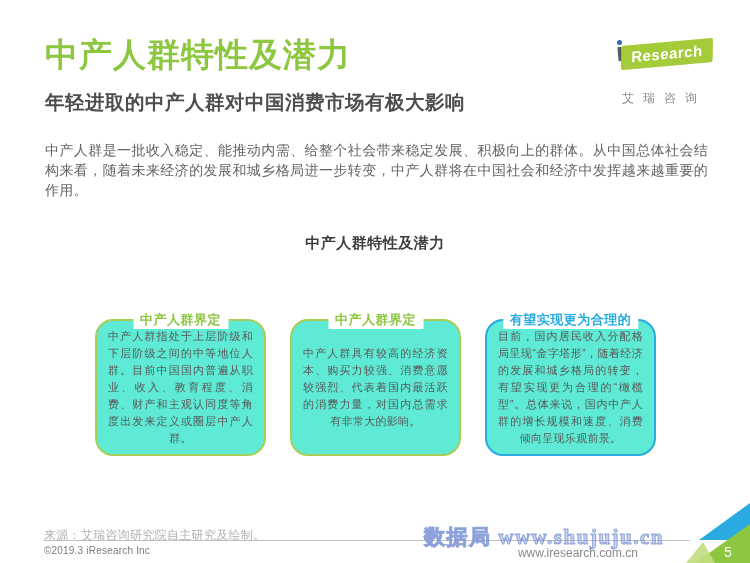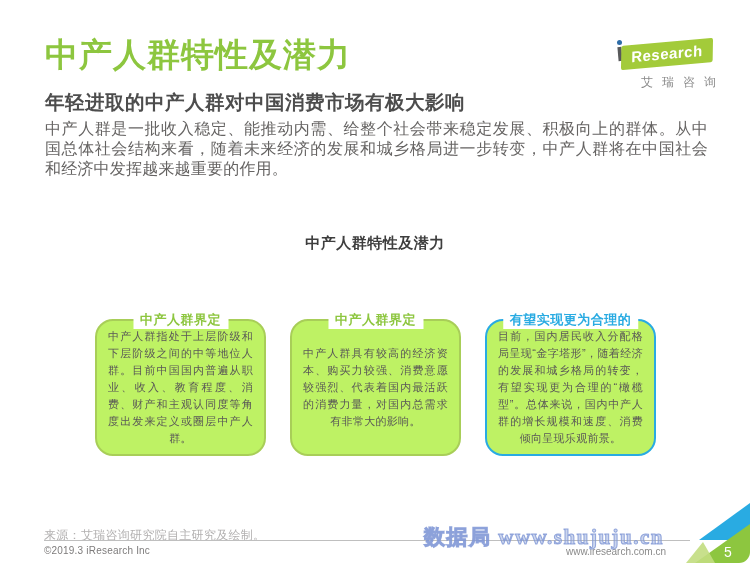--- a/index.html
+++ b/index.html
@@ -1,59 +1,58 @@
 <!DOCTYPE html>
 <html><head>
 <meta charset="utf-8">
 <style>
   html,body{margin:0;padding:0;background:#fff;}
   .page{
     position:relative;width:750px;height:563px;background:#ffffff;overflow:hidden;
     font-family:"Liberation Sans","DejaVu Sans",sans-serif;
-    border-radius:11px;
   }
   
   .main-title{
     position:absolute;left:45px;top:36px;font-size:33px;line-height:38px;
     font-weight:600;color:#8DC63F;letter-spacing:1px;white-space:nowrap;
   }
   .sub-title{
     position:absolute;left:45px;top:90px;font-size:19.5px;line-height:24px;
     font-weight:600;color:#4D4D4D;letter-spacing:0.5px;white-space:nowrap;
   }
   .intro{
-    position:absolute;left:45px;top:119px;width:663px;font-size:16px;
+    position:absolute;left:45px;top:140px;width:663px;font-size:14px;
     line-height:20px;color:#666463;text-align:justify;letter-spacing:0.2px;
   }
   
   .logo{position:absolute;top:38px;right:25px;width:112px;}
   .logo-mark{position:relative;height:36px;}
   .logo-green{
     position:absolute;left:8px;top:4px;width:92px;height:24px;
     background:#A3CB3A;transform:rotate(-5deg) skewX(-6deg);border-radius:2px;
     color:#ffffff;font-weight:700;font-size:15px;line-height:24px;text-align:center;
     letter-spacing:0.5px;
   }
   .logo-i{position:absolute;left:3px;top:0;width:6px;height:26px;}
   .logo-i .dot{position:absolute;left:1px;top:2px;width:5px;height:5px;border-radius:50%;background:#2E6DA8;}
   .logo-i .stem{position:absolute;left:1.5px;top:9px;width:4px;height:14px;background:#58595B;transform:rotate(-5deg);}
   .logo-sub{
-    margin-top:0;text-align:right;font-size:12px;color:#8A8A8A;
+    margin-top:16px;text-align:left;font-size:12px;color:#8A8A8A;
     letter-spacing:9px;white-space:nowrap;text-indent:9px;
   }
   
   .section-heading{
     position:absolute;left:0;top:234px;width:750px;text-align:center;
     font-size:15px;font-weight:700;color:#3E3E3E;letter-spacing:0.5px;
   }
   
   .cards{position:absolute;left:95px;top:311px;width:562px;display:flex;gap:24px;}
   .card{
     position:relative;box-sizing:border-box;width:171px;height:137px;margin-top:8px;
-    border:2px solid #A8CE58;border-radius:18px;background:#bef264;
+    border:2px solid #A8CE58;border-radius:18px;background:#5eead4;
     display:flex;align-items:center;
   }
   .card.blue{border-color:#29ABE2;}
   .card-title{
     position:absolute;top:-10px;left:50%;transform:translateX(-50%);
     background:#fff;padding:0 7px;white-space:nowrap;
     font-size:13px;font-weight:700;color:#8DC63F;letter-spacing:0.5px;
   }
   .card.blue .card-title{color:#29ABE2;}
   .card-body{
@@ -70,21 +69,21 @@
   .copyright{
     position:absolute;left:44px;top:545px;font-size:10px;color:#7D7B7B;letter-spacing:0.2px;
   }
   .watermark{
     position:absolute;right:86px;top:523px;font-size:21px;font-weight:700;
     font-family:"Liberation Serif","DejaVu Serif",serif;white-space:nowrap;
     color:rgba(143,163,218,0.45);-webkit-text-stroke:1px rgba(124,147,213,0.8);
     letter-spacing:1.5px;z-index:2;
   }
   .site-url{
-    position:absolute;right:84px;top:546px;font-size:10px;color:#8A8A8A;z-index:1;
+    position:absolute;right:112px;top:546px;font-size:12px;color:#8A8A8A;z-index:1;
   }
   .corner{position:absolute;right:0;bottom:0;width:75px;height:75px;z-index:3;}
   .corner svg{display:block;width:75px;height:75px;}
 </style>
 </head>
 <body>
 
 <div class="page">
 
   <div class="main-title">中产人群特性及潜力</div>

